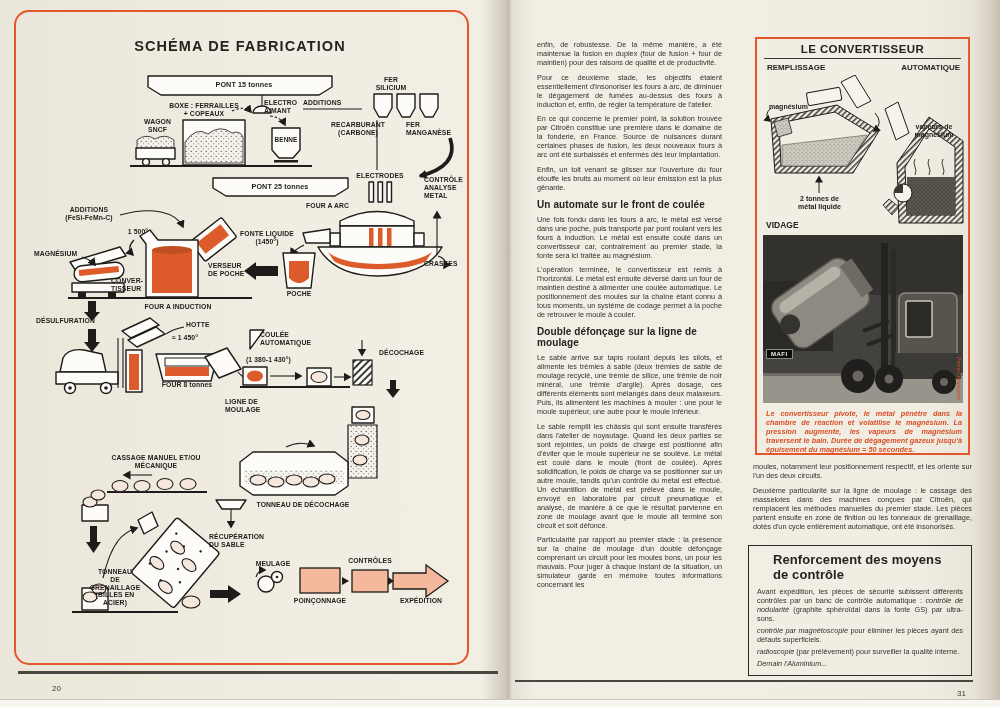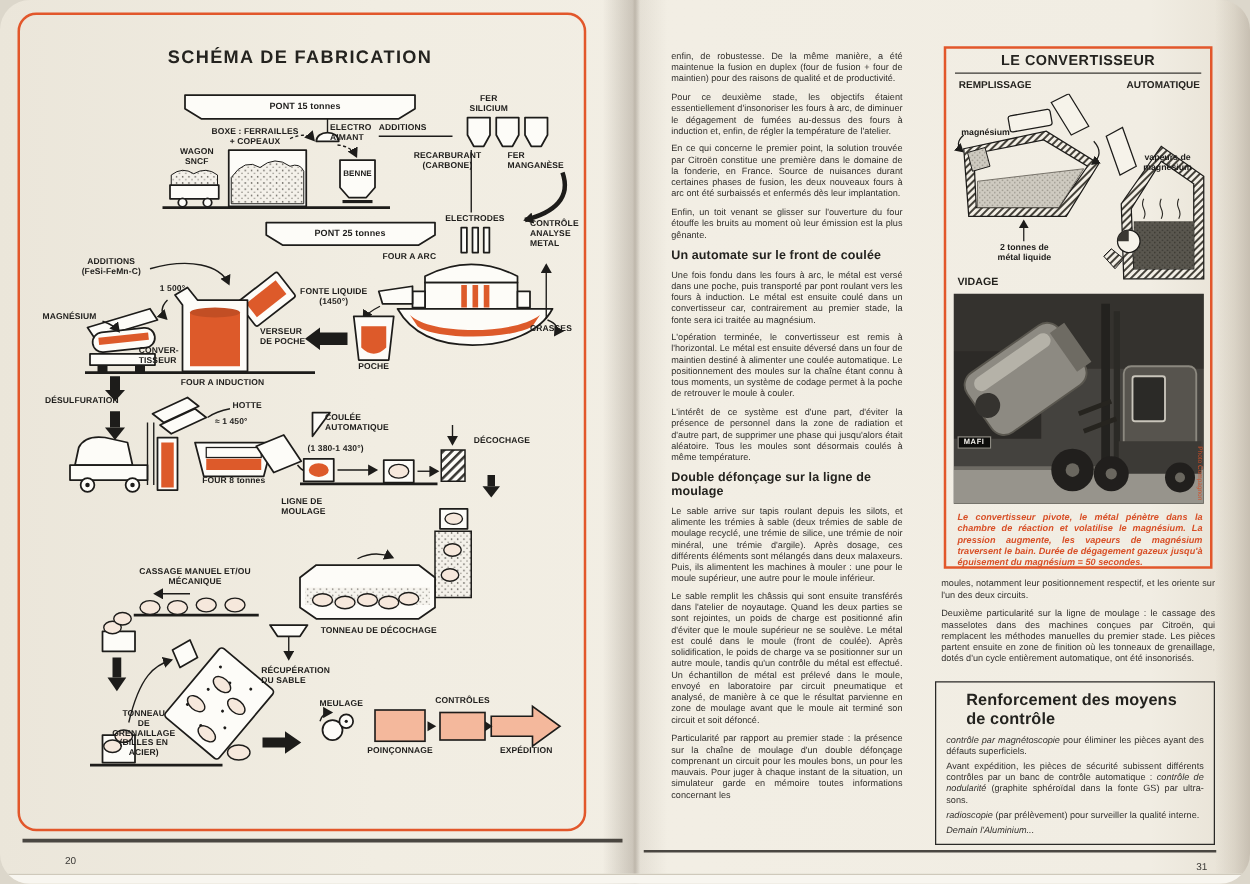--- a/index.html
+++ b/index.html
@@ -1,18 +1,18 @@
 <!DOCTYPE html>
 <html><head>
 <meta charset="utf-8">
 <style>
   html,body{margin:0;padding:0;}
   body{font-family:"Liberation Sans",sans-serif;background:#dcd7cb;}
   .canvas{position:relative;width:1000px;height:707px;overflow:hidden;
-    background:linear-gradient(90deg,#ebe6da 0%,#f1ede2 30%,#f2eee4 55%,#f1ede3 92%,#e6e0d3 100%);border-radius:24px;}
+    background:linear-gradient(90deg,#ebe6da 0%,#f1ede2 30%,#f2eee4 55%,#f1ede3 92%,#e6e0d3 100%);}
   
   .abs{position:absolute;}
   .lbl{position:absolute;font-weight:bold;font-size:6.8px;line-height:7.8px;color:#1e1d1b;
        white-space:pre-line;text-align:center;letter-spacing:.1px;}
   .ta-l{text-align:left;}
   
   .diagram-frame{position:absolute;left:14px;top:10px;width:451px;height:651px;
       border:2.5px solid #e2572b;border-radius:15px;}
   .diagram-title{position:absolute;left:90px;top:38px;width:300px;margin:0;text-align:center;
       font-size:14.5px;font-weight:bold;letter-spacing:1.1px;color:#24231f;}
@@ -375,21 +375,20 @@
   </section>
 
   <div class="col1">
     <p>enfin, de robustesse. De la même manière, a été maintenue la fusion en duplex (four de fusion + four de maintien) pour des raisons de qualité et de productivité.</p>
     <p>Pour ce deuxième stade, les objectifs étaient essentiellement d'insonoriser les fours à arc, de diminuer le dégagement de fumées au-dessus des fours à induction et, enfin, de régler la température de l'atelier.</p>
     <p>En ce qui concerne le premier point, la solution trouvée par Citroën constitue une première dans le domaine de la fonderie, en France. Source de nuisances durant certaines phases de fusion, les deux nouveaux fours à arc ont été surbaissés et enfermés dès leur implantation.</p>
     <p>Enfin, un toit venant se glisser sur l'ouverture du four étouffe les bruits au moment où leur émission est la plus gênante.</p>
     <div class="subhead">Un automate sur le front de coulée</div>
     <p>Une fois fondu dans les fours à arc, le métal est versé dans une poche, puis transporté par pont roulant vers les fours à induction. Le métal est ensuite coulé dans un convertisseur car, contrairement au premier stade, la fonte sera ici traitée au magnésium.</p>
     <p>L'opération terminée, le convertisseur est remis à l'horizontal. Le métal est ensuite déversé dans un four de maintien destiné à alimenter une coulée automatique. Le positionnement des moules sur la chaîne étant connu à tous moments, un système de codage permet à la poche de retrouver le moule à couler.</p>
-    <p>L'intérêt de ce système est d'une part, d'éviter la présence de personnel dans la zone de radiation et d'autre part, de supprimer une phase qui jusqu'alors était aléatoire. Tous les moules sont désormais coulés à même température.</p>
     <div class="subhead">Double défonçage sur la ligne de moulage</div>
     <p>Le sable arrive sur tapis roulant depuis les silots, et alimente les trémies à sable (deux trémies de sable de moulage recyclé, une trémie de silice, une trémie de noir minéral, une trémie d'argile). Après dosage, ces différents éléments sont mélangés dans deux malaxeurs. Puis, ils alimentent les machines à mouler : une pour le moule supérieur, une autre pour le moule inférieur.</p>
     <p>Le sable remplit les châssis qui sont ensuite transférés dans l'atelier de noyautage. Quand les deux parties se sont rejointes, un poids de charge est positionné afin d'éviter que le moule supérieur ne se soulève. Le métal est coulé dans le moule (front de coulée). Après solidification, le poids de charge va se positionner sur un autre moule, tandis qu'un contrôle du métal est effectué. Un échantillon de métal est prélevé dans le moule, envoyé en laboratoire par circuit pneumatique et analysé, de manière à ce que le résultat parvienne en zone de moulage avant que le moule ait terminé son circuit et soit défoncé.</p>
     <p>Particularité par rapport au premier stade : la présence sur la chaîne de moulage d'un double défonçage comprenant un circuit pour les moules bons, un pour les mauvais. Pour juger à chaque instant de la situation, un simulateur garde en mémoire toutes informations concernant les</p>
   </div>
 
   <aside class="converter-box">
     <div class="cv-title">LE CONVERTISSEUR</div>
     <div class="cv-rule"></div>
     <div class="cv-sub l">REMPLISSAGE</div>
@@ -478,22 +477,22 @@
     <p class="caption">Le convertisseur pivote, le métal pénètre dans la chambre de réaction et volatilise le magnésium. La pression augmente, les vapeurs de magnésium traversent le bain. Durée de dégagement gazeux jusqu'à épuisement du magnésium = 50 secondes.</p>
   </aside>
 
   <div class="col2">
     <p>moules, notamment leur positionnement respectif, et les oriente sur l'un des deux circuits.</p>
     <p>Deuxième particularité sur la ligne de moulage : le cassage des masselotes dans des machines conçues par Citroën, qui remplacent les méthodes manuelles du premier stade. Les pièces partent ensuite en zone de finition où les tonneaux de grenaillage, dotés d'un cycle entièrement automatique, ont été insonorisés.</p>
   </div>
 
   <div class="controls-box">
     <div class="subhead">Renforcement des moyens de contrôle</div>
+    <p><span>Avant expédition, les pièces de sécurité subissent différents contrôles par un banc de contrôle automatique : </span><i>contrôle de nodularité</i><span> (graphite sphéroïdal dans la fonte GS) par ultra-sons.</span></p>
     <p><i>contrôle par magnétoscopie</i><span> pour éliminer les pièces ayant des défauts superficiels.</span></p>
-    <p><span>Avant expédition, les pièces de sécurité subissent différents contrôles par un banc de contrôle automatique : </span><i>contrôle de nodularité</i><span> (graphite sphéroïdal dans la fonte GS) par ultra-sons.</span></p>
     <p><i>radioscopie</i><span> (par prélèvement) pour surveiller la qualité interne.</span></p>
     <p><i>Demain l'Aluminium...</i></p>
   </div>
 
   <div class="edge-line-right"></div>
   <div class="pageno pr">31</div>
 
   <div class="fold"></div>
   <div class="edge-right"></div>
   <div class="bottom-strip"></div>

